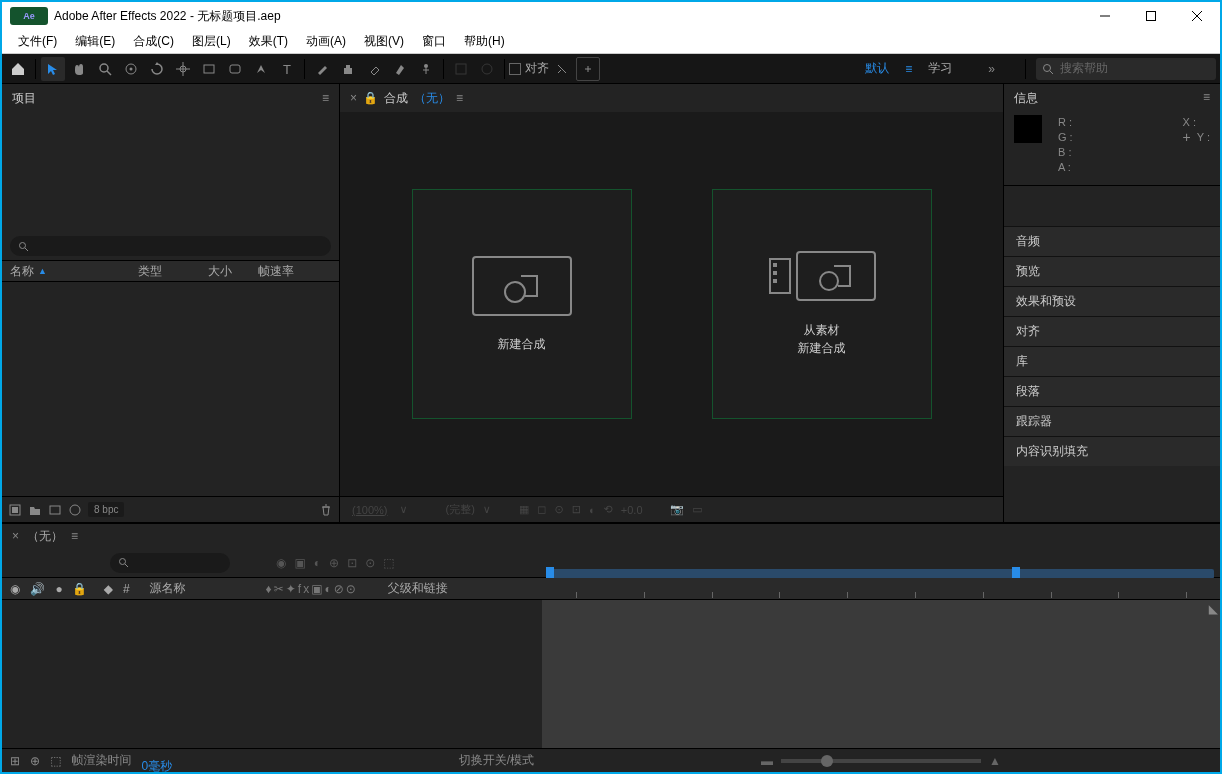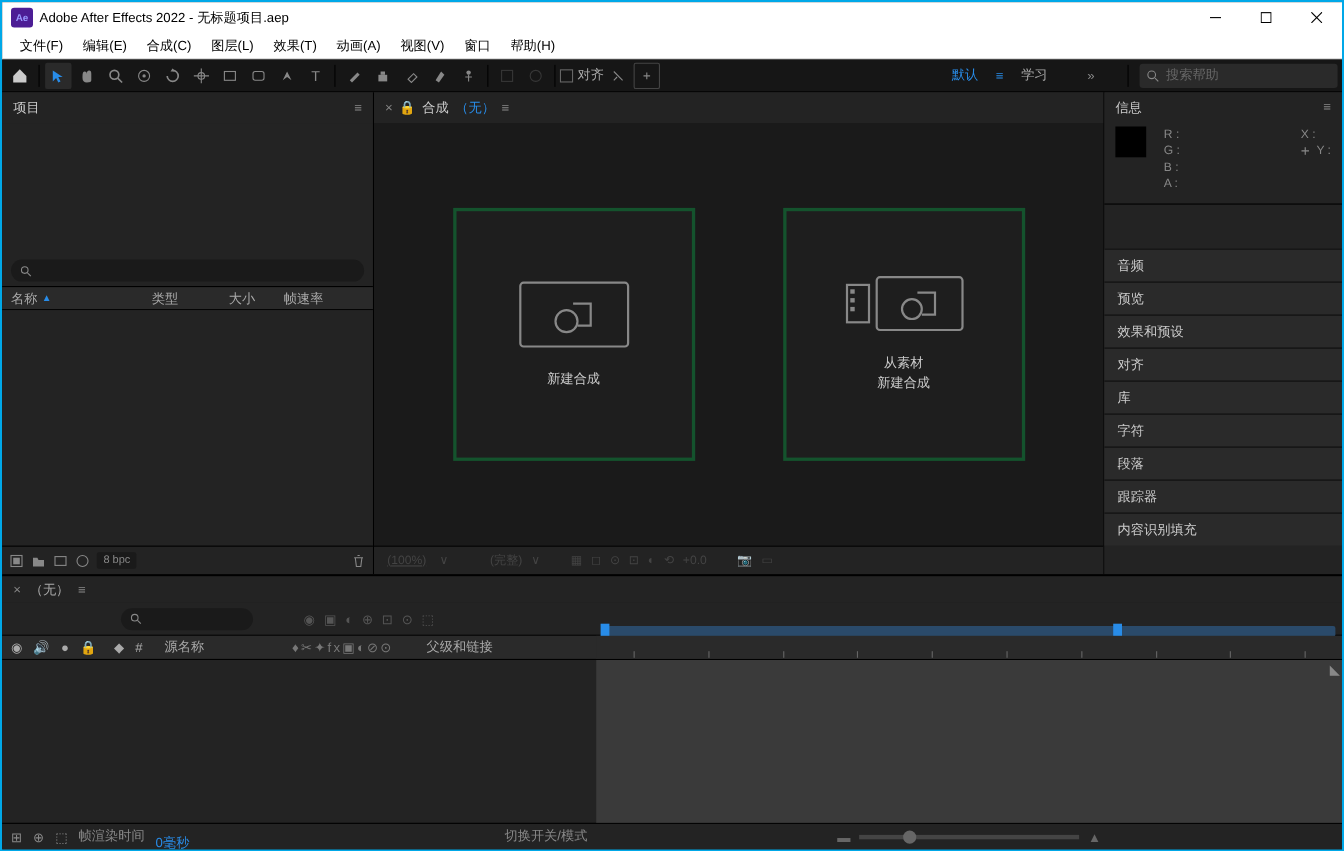--- a/index.html
+++ b/index.html
@@ -1,19 +1,19 @@
 <!DOCTYPE html>
 <html><head>
 <meta charset="utf-8">
 <style>
 * { margin: 0; padding: 0; box-sizing: border-box; font-family: "Microsoft YaHei", sans-serif; }
 body { background: #00a8e8; width: 1222px; height: 774px; overflow: hidden; font-size: 12px; }
 .window { position: absolute; top: 2px; left: 2px; right: 2px; bottom: 2px; background: #1e1e1e; display: flex; flex-direction: column; }
 .titlebar { background: #ffffff; height: 28px; display: flex; align-items: center; padding: 0 0 0 8px; color: #000; }
-.titlebar .logo { width: 20px; height: 18px; background: #4c1d95; color: #9999ff; font-size: 9px; font-weight: bold; display: flex; align-items: center; justify-content: center; border-radius: 3px; margin-right: 6px; }
+.titlebar .logo { width: 38px; height: 18px; background: #14532d; color: #9999ff; font-size: 9px; font-weight: bold; display: flex; align-items: center; justify-content: center; border-radius: 3px; margin-right: 6px; }
 .titlebar .title { flex: 1; font-size: 12px; }
 .winbtns { display: flex; }
 .winbtn { width: 46px; height: 28px; display: flex; align-items: center; justify-content: center; }
 .menubar { background: #ffffff; height: 24px; display: flex; align-items: center; padding: 0 8px; gap: 2px; color: #000; border-bottom: 1px solid #ccc; }
 .menubar span { padding: 2px 8px; font-size: 12px; cursor: default; }
 .toolbar { background: #161616; height: 30px; display: flex; align-items: center; border-bottom: 1px solid #000; }
 .tool { width: 24px; height: 24px; display: flex; align-items: center; justify-content: center; color: #888; margin: 0 1px; border-radius: 2px; }
 .tool.active { background: #2a2a2a; color: #288ce8; }
 .tool.home { margin-left: 4px; }
 .tb-sep { width: 1px; height: 20px; background: #000; margin: 0 4px; }
@@ -34,21 +34,21 @@
 .proj-cols { background: #2a2a2a; height: 22px; display: flex; align-items: center; color: #aaa; border-top: 1px solid #000; border-bottom: 1px solid #000; }
 .proj-col { padding: 0 8px; display: flex; align-items: center; gap: 4px; }
 .proj-list { flex: 1; background: #232323; }
 .proj-footer { height: 26px; background: #232323; display: flex; align-items: center; gap: 6px; padding: 0 6px; border-top: 1px solid #000; color: #888; }
 .bpc { background: #1a1a1a; padding: 2px 6px; font-size: 10px; border-radius: 2px; }
 
 .center-col { flex: 1; display: flex; flex-direction: column; border-right: 1px solid #000; }
 .comp-tab { background: #232323; height: 28px; display: flex; align-items: center; padding: 0 10px; color: #ccc; gap: 6px; }
 .comp-tab .none { color: #288ce8; }
 .comp-body { flex: 1; background: #1a1a1a; display: flex; align-items: center; justify-content: center; gap: 80px; }
-.comp-card { width: 220px; height: 230px; background: #1e1e1e; border: 3px solid #14532d; display: flex; flex-direction: column; align-items: center; justify-content: center; gap: 20px; color: #ccc; }
+.comp-card { width: 220px; height: 230px; background: #1e1e1e; border: 1px solid #14532d; display: flex; flex-direction: column; align-items: center; justify-content: center; gap: 20px; color: #ccc; }
 .comp-icon { width: 100px; height: 60px; border: 2px solid #888; border-radius: 4px; display: flex; align-items: center; justify-content: center; }
 .comp-footer { height: 26px; background: #232323; display: flex; align-items: center; gap: 8px; padding: 0 8px; color: #444; border-top: 1px solid #000; font-size: 11px; }
 .comp-footer .pct { padding: 0 4px; text-decoration: underline; }
 
 .right-col { width: 216px; display: flex; flex-direction: column; background: #232323; }
 .info-panel { padding: 6px 10px 10px 10px; border-bottom: 1px solid #000; }
 .info-head { display: flex; justify-content: space-between; color: #ccc; margin-bottom: 8px; align-items: flex-start; }
 .info-body { display: flex; gap: 16px; color: #888; font-size: 11px; }
 .info-swatch { width: 28px; height: 28px; background: #000; }
 .rgba-col div, .xy-col div { line-height: 15px; }
@@ -395,21 +395,20 @@
               </div>
           </div>
         </div>
       </div>
       <div class="right-spacer"></div>
       <div class="side-item">音频</div>
       <div class="side-item">预览</div>
       <div class="side-item">效果和预设</div>
       <div class="side-item">对齐</div>
       <div class="side-item">库</div>
-      <div class="side-item">字符</div>
       <div class="side-item">段落</div>
       <div class="side-item">跟踪器</div>
       <div class="side-item">内容识别填充</div>
     </div>
   </div>
 
   <div class="bottom">
     <div class="tl-tab">
       <span style="color:#888">×</span>
       <span>（无）</span>

